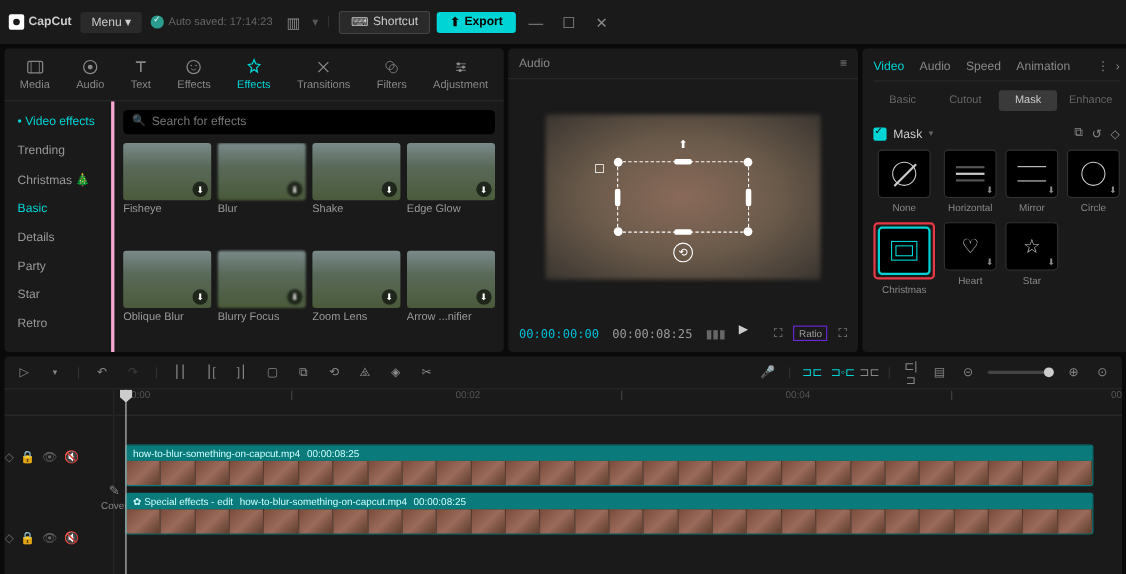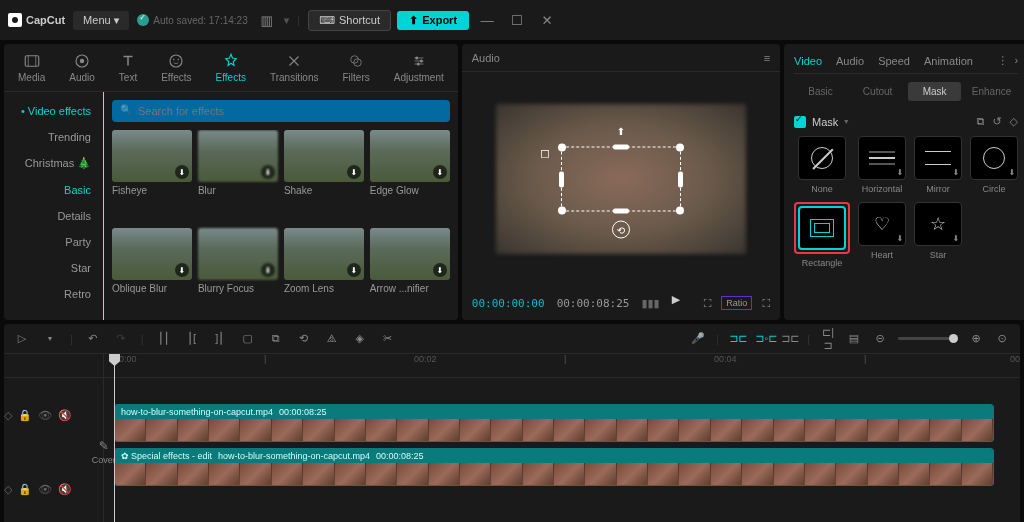--- a/index.html
+++ b/index.html
@@ -22,28 +22,28 @@
 .window-btn { width: 24px; height: 24px; border: none; background: transparent; color: #888; cursor: pointer; }
 
 
 .upper { display: flex; height: 284px; gap: 4px; padding: 4px; }
 .col-left { width: 456px; background: #1a1a1a; border-radius: 4px; display: flex; }
 .tabs-bar { height: 48px; display: flex; align-items: center; padding: 0 4px; gap: 4px; border-bottom: 1px solid #2a2a2a; }
 .top-tab { display: flex; flex-direction: column; align-items: center; gap: 2px; padding: 4px 10px; color: #888; cursor: pointer; font-size: 10px; }
 .top-tab.active { color: #00d4d4; }
 .top-tab-icon { width: 18px; height: 18px; }
 
-.sidebar { width: 100px; border-right: 1px solid #f9a8d4; padding: 6px 0; text-align: right; }
+.sidebar { width: 100px; border-right: 3px solid #f9a8d4; padding: 6px 0; }
 .sidebar-item { padding: 7px 12px; color: #999; cursor: pointer; font-size: 11px; }
 .sidebar-item.active { color: #00d4d4; }
 .sidebar-item.dot::before { content: '• '; color: #00d4d4; }
 
 .left-main { flex: 1; display: flex; flex-direction: column; }
 .search-row { padding: 8px; }
-.search-input { width: 100%; background: #0369a1; border: none; border-radius: 4px; padding: 5px 10px 5px 26px; color: #ccc; font-size: 11px; }
+.search-input { width: 100%; background: #000000; border: none; border-radius: 4px; padding: 5px 10px 5px 26px; color: #ccc; font-size: 11px; }
 .search-wrap { position: relative; }
 .search-wrap::before { content: '🔍'; position: absolute; left: 8px; top: 4px; font-size: 10px; opacity: 0.5; }
 .effects-grid { flex: 1; overflow: auto; padding: 0 8px; display: grid; grid-template-columns: repeat(4, 1fr); gap: 6px; }
 .effect-item { display: flex; flex-direction: column; gap: 3px; }
 .effect-thumb { width: 100%; height: 52px; background: linear-gradient(to bottom, #7a8a8a 0%, #5a6a5a 40%, #4a5a3a 100%); border-radius: 3px; position: relative; }
 .effect-thumb::after { content: '⬇'; position: absolute; bottom: 3px; right: 3px; width: 14px; height: 14px; background: rgba(0,0,0,0.6); border-radius: 50%; color: #fff; font-size: 8px; display: flex; align-items: center; justify-content: center; }
 .effect-label { font-size: 10px; color: #999; white-space: nowrap; overflow: hidden; text-overflow: ellipsis; }
 .effect-thumb.blur { filter: blur(1px); }
 
 
@@ -357,21 +357,21 @@
           <div class="mask-label">Circle</div>
         </div>
         <div class="mask-item">
           <div class="red-highlight">
             <div class="mask-box selected">
                 <div class="mask-shape" style="width:24px;height:18px;border-color:#00d4d4;">
                   <div style="width:16px;height:10px;border:1px solid #00d4d4;margin:3px;"></div>
                 </div>
               </div>
           </div>
-          <div class="mask-label">Rectangle</div>
+          <div class="mask-label">Christmas</div>
         </div>
         <div class="mask-item">
           <div class="mask-box">
               <span style="color:#ccc;font-size:18px;">♡</span>
               <span class="dl">⬇</span>
             </div>
           <div class="mask-label">Heart</div>
         </div>
         <div class="mask-item">
           <div class="mask-box">

